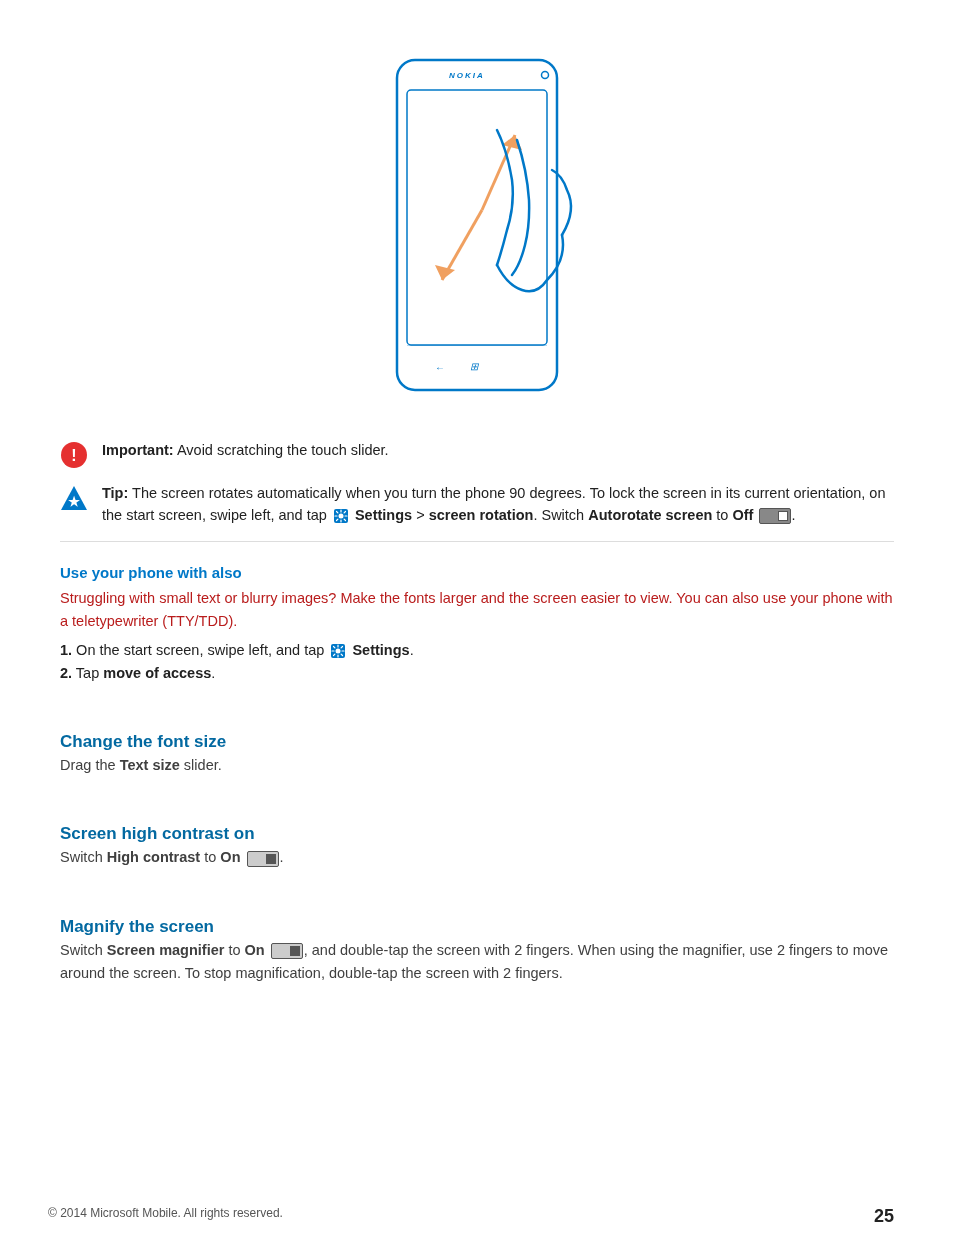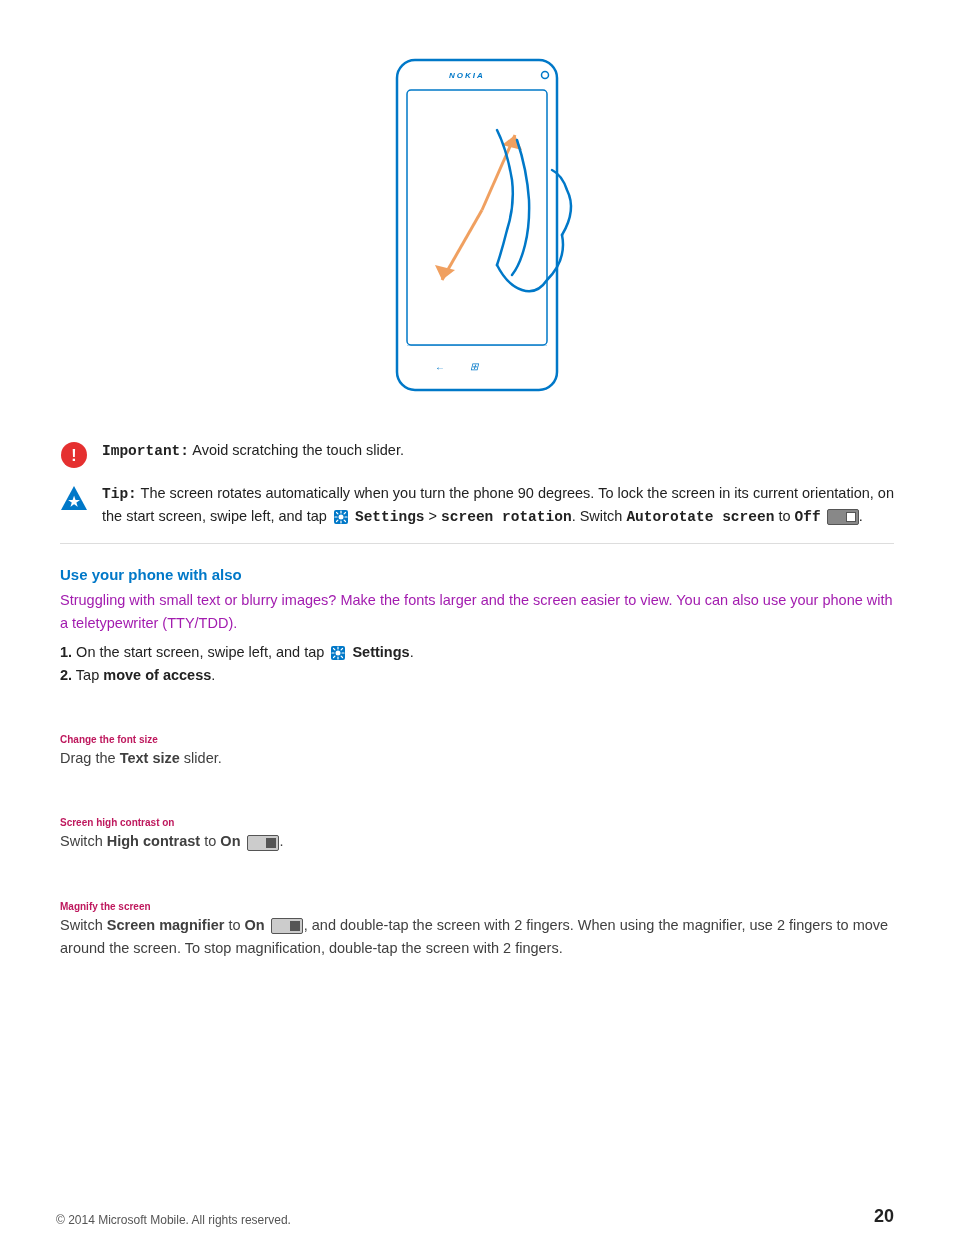--- a/index.html
+++ b/index.html
@@ -47,36 +47,35 @@
     }
 
     .notice-text {
       font-size: 14.5px;
       line-height: 1.5;
       color: #222;
     }
 
     .notice-text strong {
       font-weight: bold;
-      font-family: Liberation Mono, monospace;
     }
 
     
     .section-heading {
       color: #0078c8;
       font-weight: bold;
       font-size: 15px;
       margin-top: 22px;
       margin-bottom: 6px;
     }
 
     .section-body {
       font-size: 14.5px;
       line-height: 1.6;
-      color: #a21caf;
+      color: #b91c1c;
       margin-bottom: 4px;
     }
 
     .step-list {
       margin: 6px 0 10px 0;
     }
 
     .step-item {
       font-size: 14.5px;
       line-height: 1.6;
@@ -86,23 +85,23 @@
     .step-item strong {
       font-weight: bold;
     }
 
     
     .subsection {
       margin-top: 14px;
     }
 
     .subsection-heading {
-      color: #be185d;
-      font-weight: bold;
-      font-size: 10px;
+      color: #0369a1;
+      font-weight: bold;
+      font-size: 17px;
       margin-bottom: 2px;
       margin-top: 47px;
     }
 
     .subsection-body {
       font-size: 14.5px;
       line-height: 1.6;
       color: #404040;
     }
 
@@ -116,25 +115,25 @@
       width: 16px;
       height: 16px;
       vertical-align: middle;
       margin: 0 2px;
     }
 
     
     .page-footer {
       position: absolute;
       bottom: 30px;
-      left: 56px;
+      left: 48px;
       right: 60px;
       display: flex;
       justify-content: space-between;
-      align-items: flex-end;
+      align-items: flex-start;
       font-size: 12px;
       color: #555;
       gap: 32px;
     }
 
     .page-number {
       font-size: 18px;
       font-weight: bold;
       color: #222;
     }
@@ -251,14 +250,14 @@
     <div class="subsection-body">
       <span>Switch </span><strong>Screen magnifier</strong><span> to </span><strong>On</strong>
       <span style="display:inline-block;vertical-align:middle;width:32px;height:16px;border:1.5px solid #555;border-radius:2px;background:#ccc;position:relative;margin-left:2px;margin-right:1px;"><span style="position:absolute;right:2px;top:2px;width:10px;height:10px;background:#555;border:1px solid #555;display:block;"></span></span><span>, and double-tap the screen with 2 fingers. When using the magnifier, use 2 fingers to move around the screen. To stop magnification, double-tap the screen with 2 fingers.</span>
     </div>
   </div>
 
 </div>
 
 <div class="page-footer">
   <span>© 2014 Microsoft Mobile. All rights reserved.</span>
-  <span class="page-number">20</span>
+  <span class="page-number">25</span>
 </div>
 
 </body></html>

